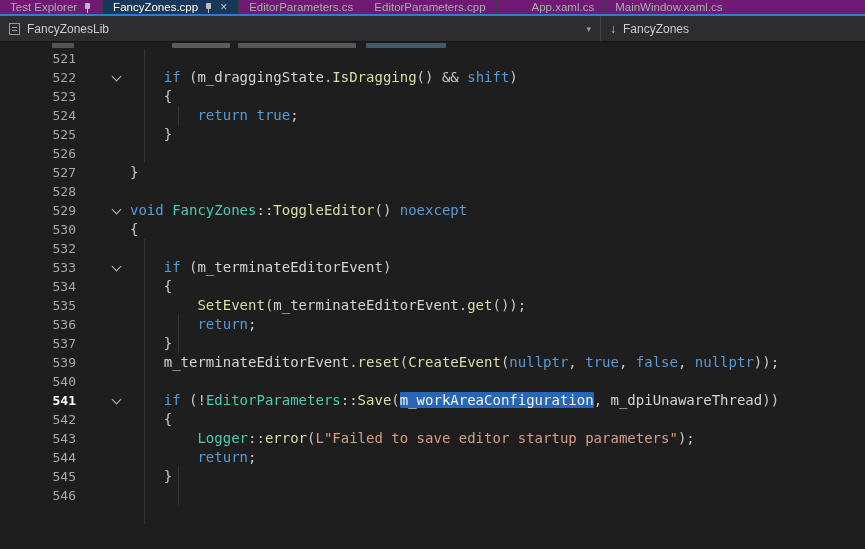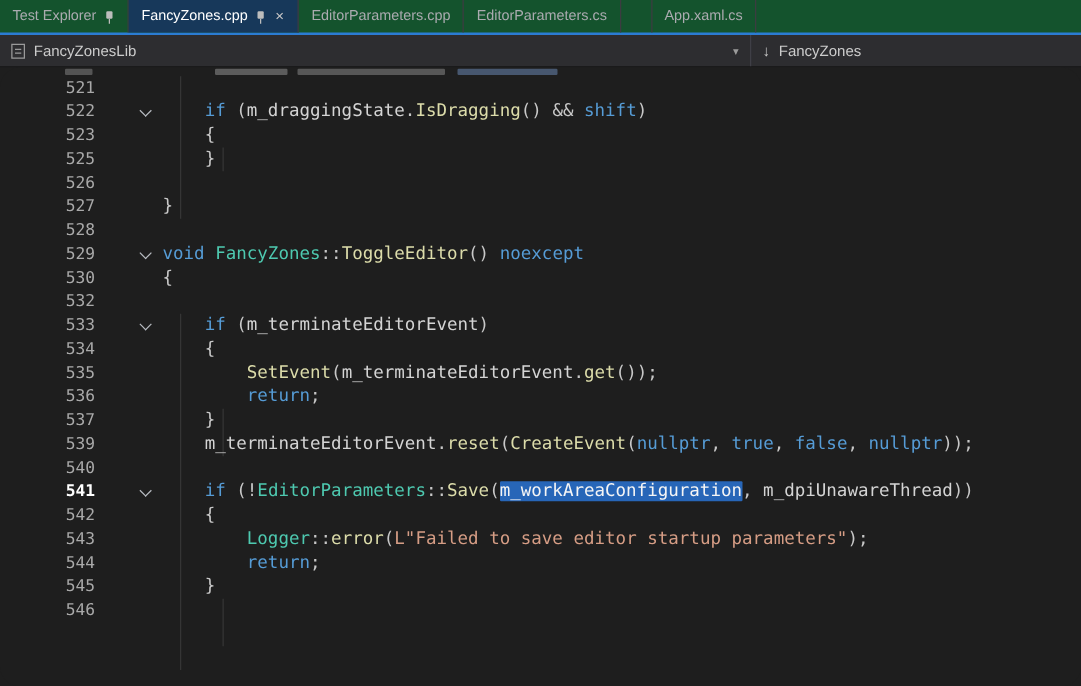--- a/index.html
+++ b/index.html
@@ -1,21 +1,21 @@
 <!DOCTYPE html>
 <html style="--accent: #2B7CD3; --selection: #2766B8; --keyword: #569CD6; --type: #4EC9B0; --function: #DCDCAA; --string: #D69D85; --macro: #BEB7FF; --editor-bg: #1E1E1E;"><head>
 <meta charset="utf-8">
 <style>
   * { margin:0; padding:0; box-sizing:border-box; }
   html,body { width:865px; height:549px; overflow:hidden; background:#1E1E1E;
               font-family:"Liberation Sans", sans-serif; }
   .window { width:865px; height:549px; display:flex; flex-direction:column; background:#1E1E1E; }
 
   
-  .tabbar { height:28px; background:#14532d; display:flex; align-items:stretch;
+  .tabbar { height:16px; background:#701a75; display:flex; align-items:stretch;
             border-bottom:2px solid var(--accent,#2B7CD3); }
   .tab { display:flex; align-items:center; gap:6px; padding:0 10px; font-size:11.5px;
          color:#ABABB0; border-right:1px solid #3C3C41; white-space:nowrap; cursor:default; }
   .tab.active { background:#17385A; color:#FFFFFF; }
   .tab.group-start { margin-left:24px; border-left:1px solid #3C3C41; }
   .pin { position:relative; width:9px; height:11px; display:inline-block; }
   .pin::before { content:""; position:absolute; left:2px; top:1px; width:5px; height:6px;
                  background:#BDBDBD; border-radius:1px; }
   .pin::after { content:""; position:absolute; left:4px; top:7px; width:1px; height:4px; background:#BDBDBD; }
   .close { font-size:12px; line-height:1; color:#C8C8C8; padding:0 1px; }
@@ -65,27 +65,30 @@
       <div class="tab">
         <span>Test Explorer</span>
         <span class="pin"></span>
       </div>
       <div class="tab active">
         <span>FancyZones.cpp</span>
         <span class="pin"></span>
         <span class="close">×</span>
       </div>
       <div class="tab">
+        <span>EditorParameters.cs</span>
+      </div>
+      <div class="tab">
         <span>EditorParameters.cpp</span>
-      </div>
-      <div class="tab">
-        <span>EditorParameters.cs</span>
       </div>
       <div class="tab group-start">
         <span>App.xaml.cs</span>
+      </div>
+      <div class="tab">
+        <span>MainWindow.xaml.cs</span>
       </div>
     </div>
 
   <div class="navbar">
     <div class="combo combo-project">
       <span class="proj-icon"></span>
       <span>FancyZonesLib</span>
       <span class="chevron">▾</span>
     </div>
     <div class="combo combo-type">
@@ -123,20 +126,26 @@
           </div>
           <div class="code-text"><span class="tk-p">    </span><span class="tk-k">if</span><span class="tk-p"> (</span><span class="tk-v">m_draggingState</span><span class="tk-p">.</span><span class="tk-f">IsDragging</span><span class="tk-p">() </span><span class="tk-p">&amp;&amp; </span><span class="tk-k">shift</span><span class="tk-p">)</span></div>
         </div>
         <div class="code-row">
           <div class="ln">523</div>
           <div class="gap"></div>
           <div class="fold-cell"></div>
           <div class="code-text"><span class="tk-p">    {</span></div>
         </div>
         <div class="code-row">
+          <div class="ln">524</div>
+          <div class="gap"></div>
+          <div class="fold-cell"></div>
+          <div class="code-text"><span class="tk-p">        </span><span class="tk-k">return</span><span class="tk-p"> </span><span class="tk-k">true</span><span class="tk-p">;</span></div>
+        </div>
+        <div class="code-row">
           <div class="ln">525</div>
           <div class="gap"></div>
           <div class="fold-cell"></div>
           <div class="code-text"><span class="tk-p">    }</span></div>
         </div>
         <div class="code-row">
           <div class="ln">526</div>
           <div class="gap"></div>
           <div class="fold-cell"></div>
         </div>

